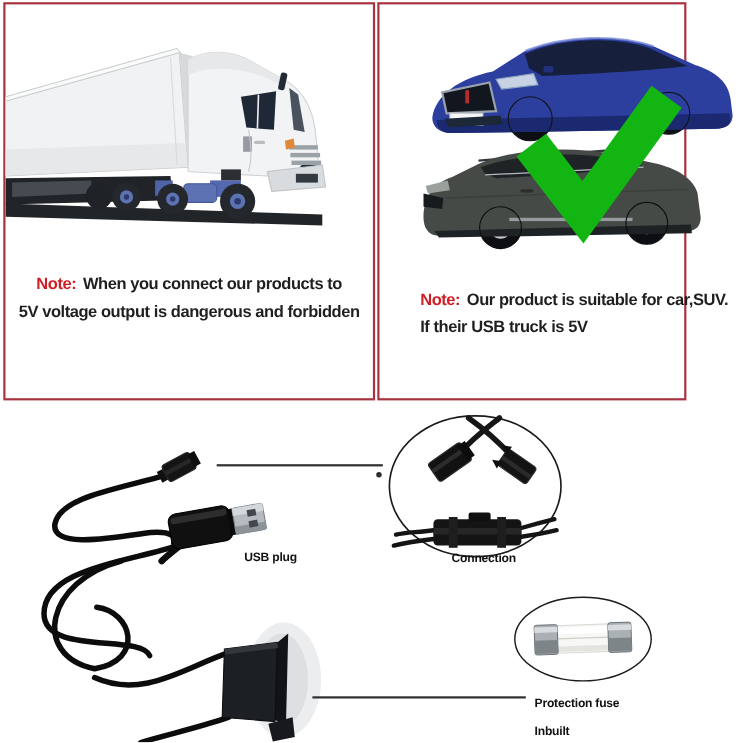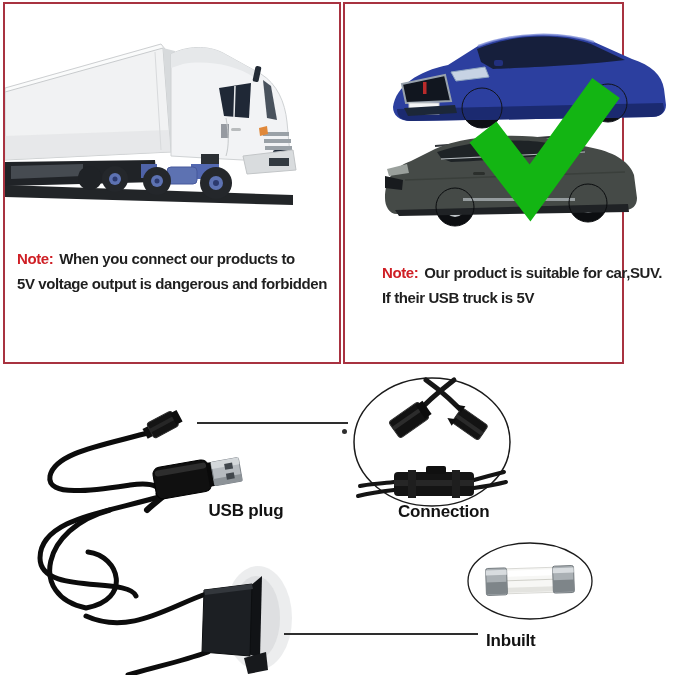--- a/index.html
+++ b/index.html
@@ -11,29 +11,29 @@
     position:absolute;top:2px;height:362px;box-sizing:border-box;
     border:2px solid var(--box-border,#a83240);background:#fff;
   }
   .panel-left{left:3px;width:338px;}
   .panel-right{left:343px;width:281px;}
   .panel svg{position:absolute;left:0;top:0;}
   .note{
     position:absolute;font-weight:bold;font-size:15px;line-height:25px;
     color:var(--text-dark,#1f1f1f);letter-spacing:-0.4px;white-space:nowrap;
   }
-  .note-left{left:12px;top:242px;}
+  .note-left{left:12px;top:242px;text-align:center;}
   .note-right{left:37px;top:256px;}
   .note .red{color:var(--note-red,#cf1f25);margin-right:6px;}
   .lbl{
-    position:absolute;font-weight:bold;font-size:17px;color:#121212;
+    position:absolute;font-weight:bold;font-size:11px;color:#121212;
     letter-spacing:-0.2px;white-space:nowrap;
   }
   .lbl-usb{left:203px;top:501px;width:86px;text-align:center;}
-  .lbl-connection{left:398px;top:502px;width:104px;text-align:left;}
+  .lbl-connection{left:365px;top:502px;width:104px;text-align:right;}
   .lbl-fuse{left:486px;top:628px;line-height:25px;}
   .lbl-fuse span{display:block;}
   .leader{position:absolute;height:2px;background:#2e2e2e;}
   .leader-1{left:197px;top:422px;width:151px;}
   .leader-2{left:284px;top:633px;width:194px;}
   .leader-dot{position:absolute;left:342px;top:429px;width:5px;height:5px;border-radius:50%;background:#2e2e2e;}
   .abs{position:absolute;}
 </style>
 </head>
 <body>
@@ -240,16 +240,17 @@
         <rect x="87" y="26" width="21" height="27" rx="2" fill="#aab0b4" stroke="#5f666b" stroke-width="0.8"></rect>
         <rect x="87" y="40" width="21" height="12" fill="#7e8589"></rect>
         <rect x="87" y="28" width="21" height="5" fill="#d8dcdf"></rect>
       </g>
     </g>
   </svg>
 
   <div class="lbl lbl-usb">USB plug</div>
   <div class="lbl lbl-connection">Connection</div>
   <div class="lbl lbl-fuse">
+    <span>Protection fuse</span>
     <span>Inbuilt</span>
   </div>
 
 </div>
 
 </body></html>

